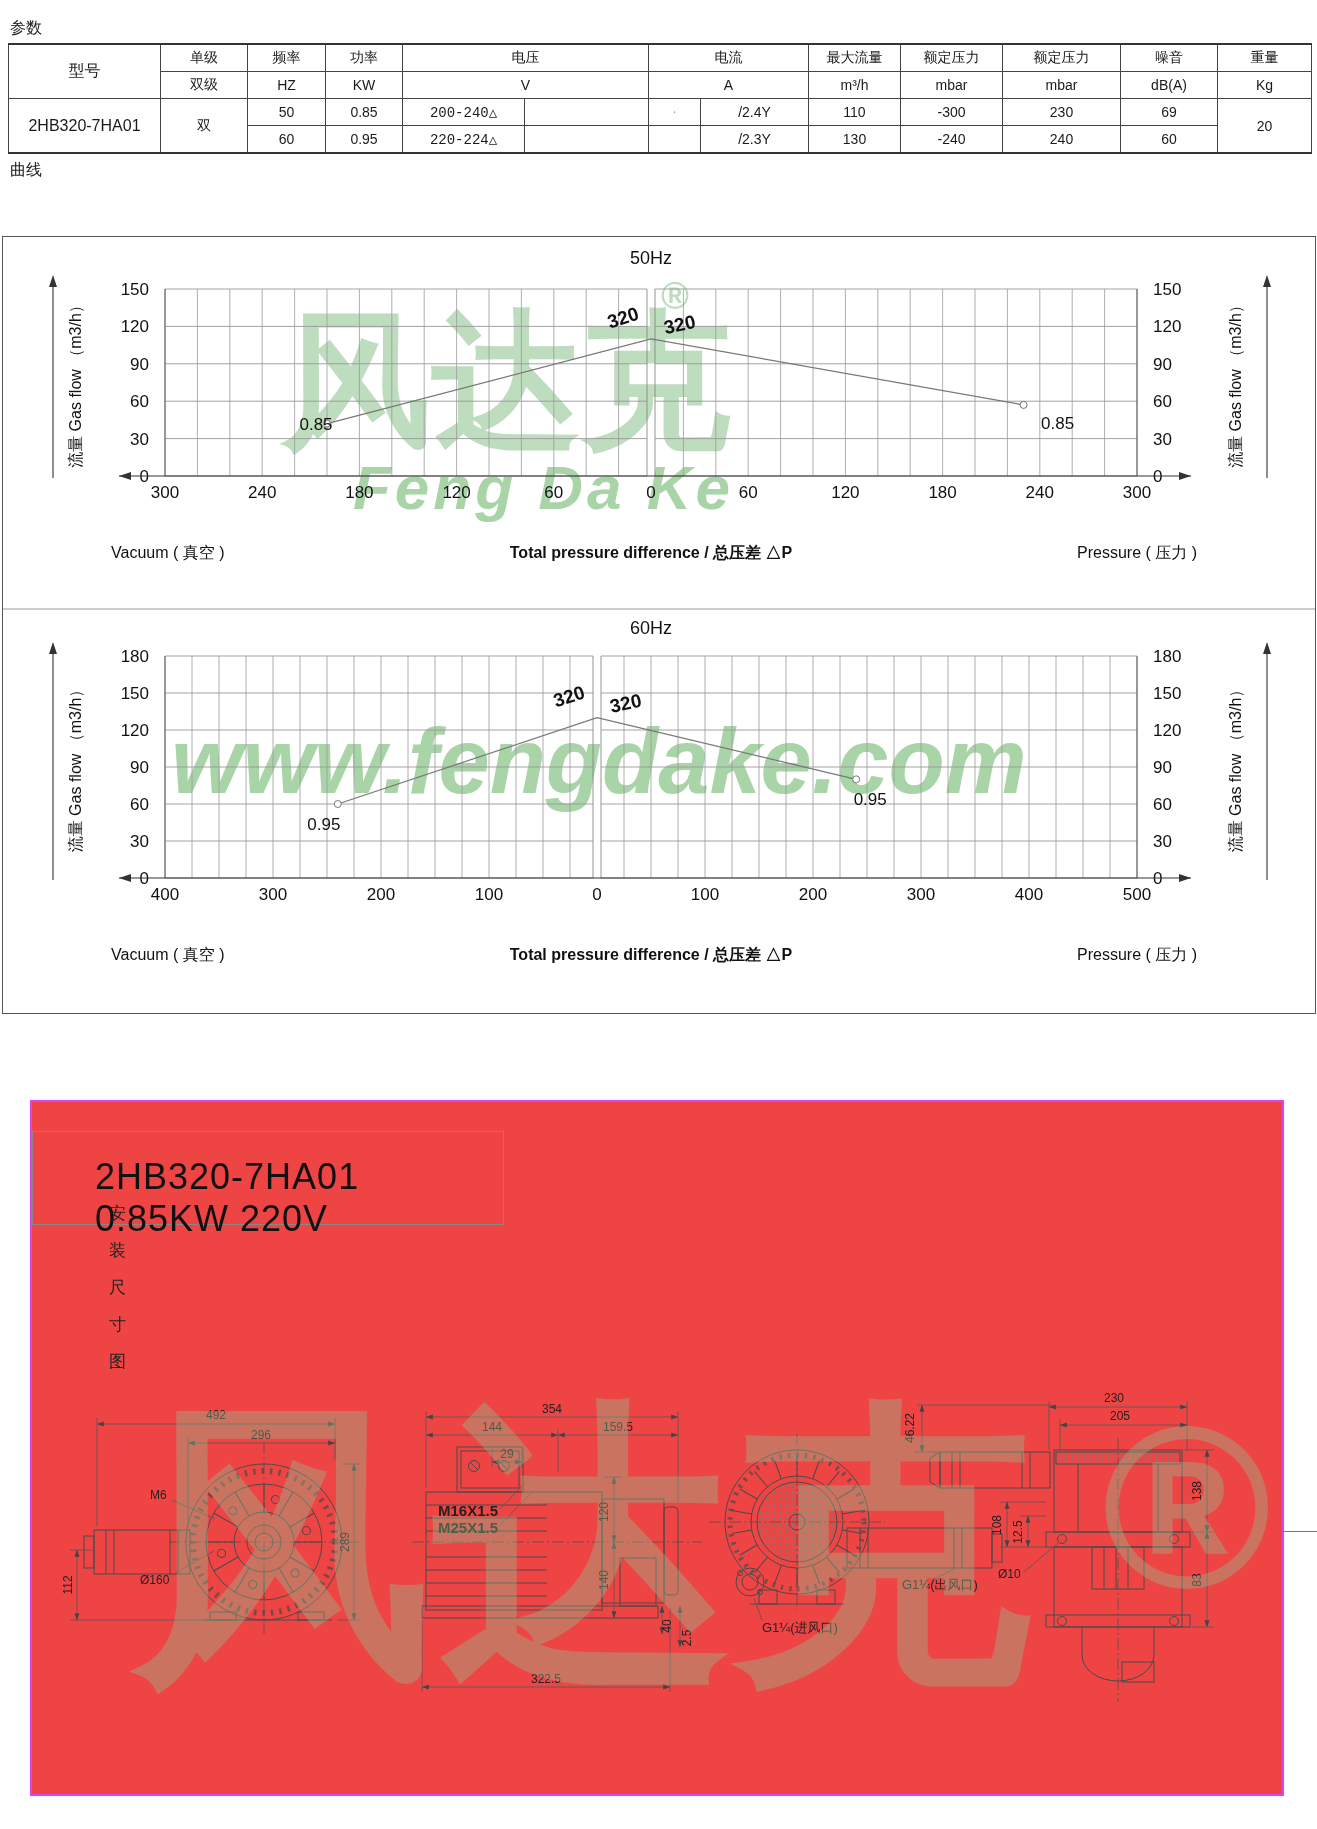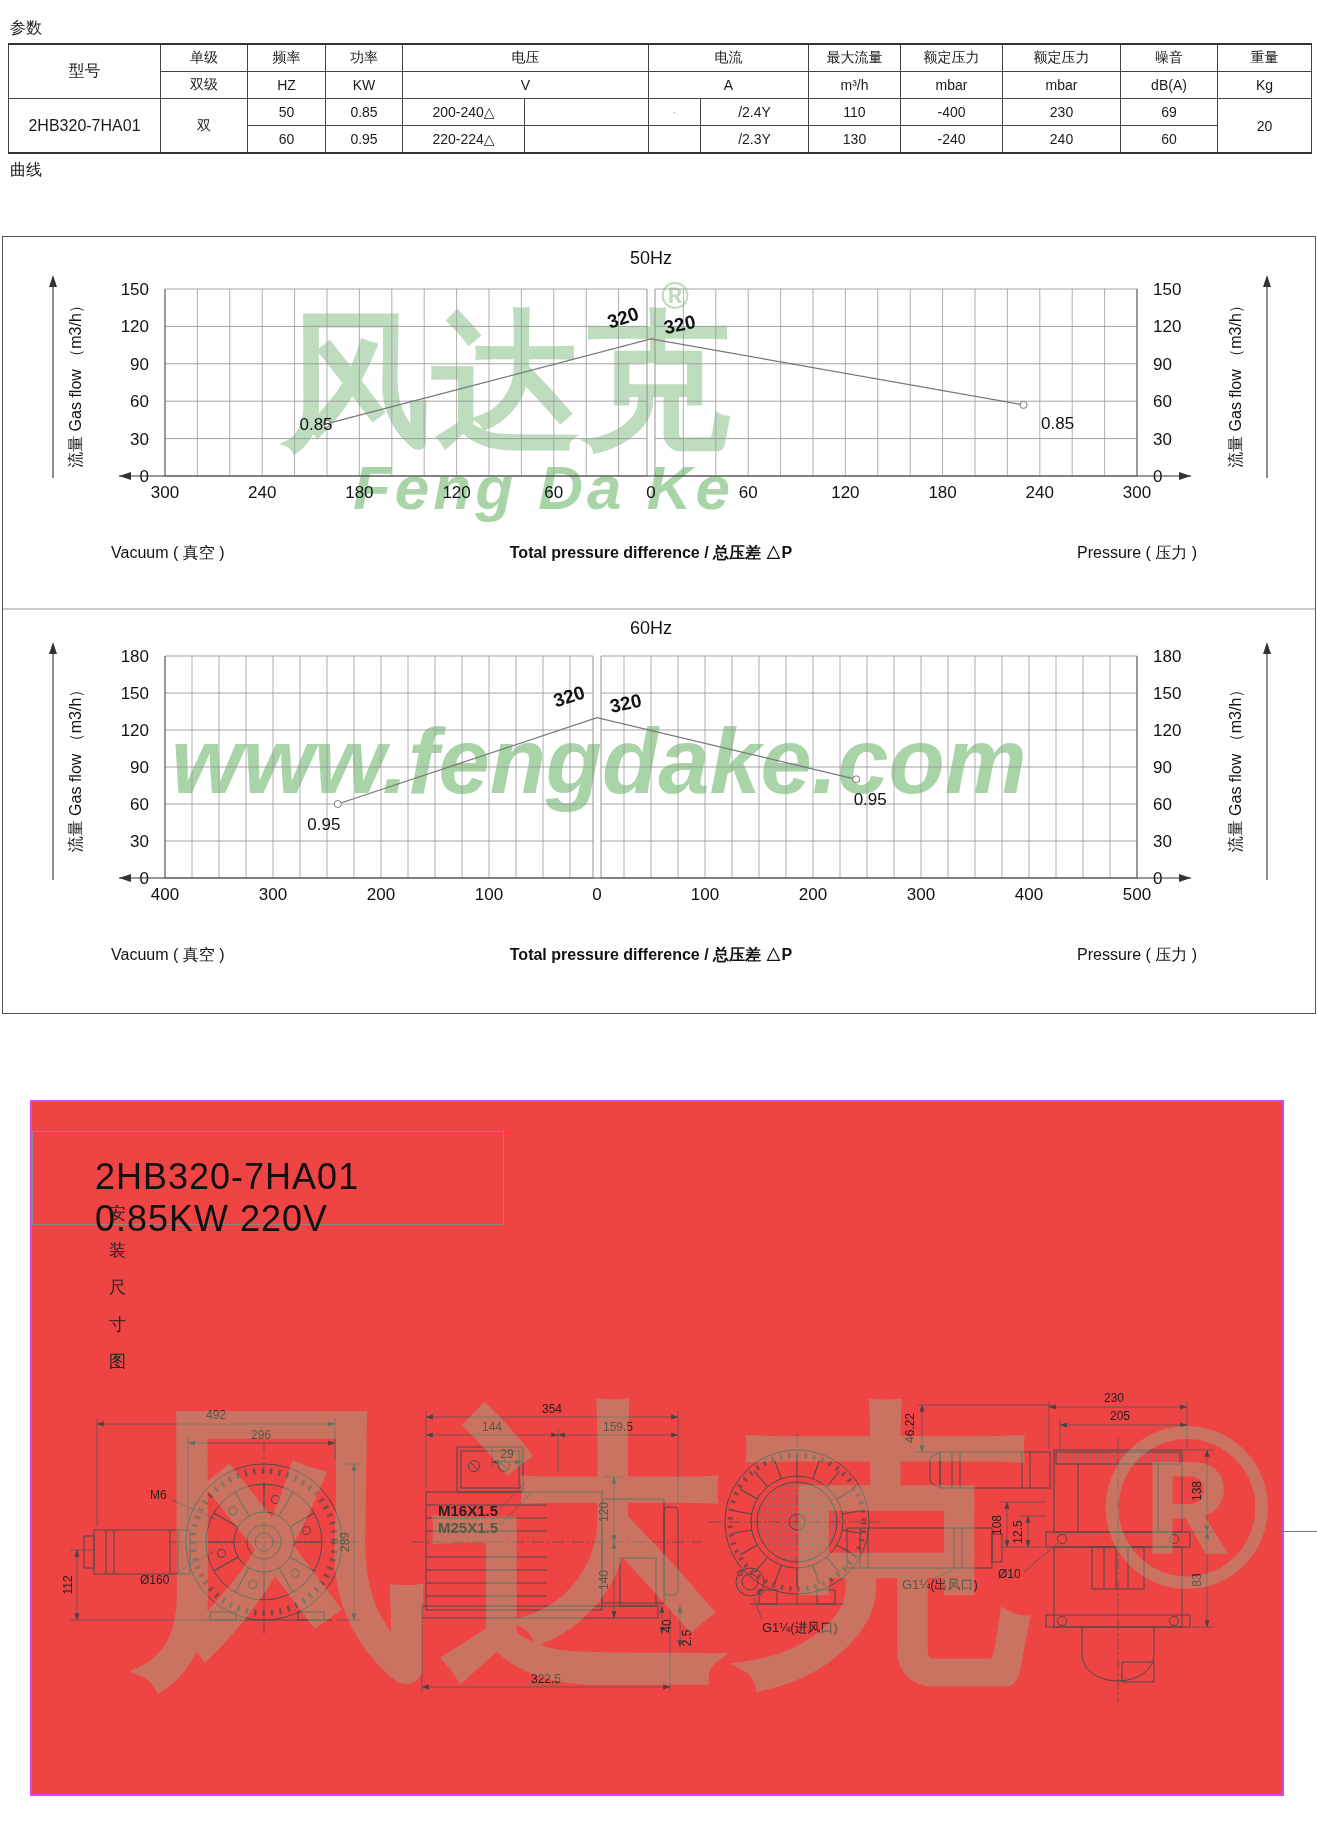--- a/index.html
+++ b/index.html
@@ -4,21 +4,21 @@
 <style>
   html,body{margin:0;padding:0;background:#fff;}
   body{width:1317px;height:1829px;position:relative;font-family:"Liberation Sans",sans-serif;color:#1a1a1a;overflow:hidden;}
   .abs{position:absolute;}
   .heading{font-size:16px;color:#222;text-align:right;}
   
   table.params{border-collapse:collapse;table-layout:fixed;width:1303px;font-size:14px;}
   table.params td,table.params th{border:1px solid #444;text-align:center;vertical-align:middle;font-weight:normal;padding:0;height:26px;overflow:hidden;white-space:nowrap;}
   table.params{border-top:2px solid #333;border-bottom:2px solid #333;}
   td.model{font-size:16px;margin-left:28px;}
-  td.subdiv-l{border-right:1px solid #666;}
+  td.subdiv-l{border-right:1px solid #666;font-family:Liberation Mono, monospace;}
   td.subdiv-r{border-left:none;}
   .dot-cell{color:#999;font-size:10px;}
   
   #charts-box{left:2px;top:236px;width:1312px;height:776px;border:1.5px solid #555;background:#fff;}
   #charts-svg{position:absolute;left:0;top:0;}
   
   #draw-box{left:30px;top:1100px;width:1250px;height:692px;border:2px solid #d946ef;background:#ef4444;}
   #title-box{left:0px;top:29px;width:470px;height:92px;border:1px solid #888;}
   #title-box .t{position:absolute;left:62px;top:24px;font-size:36px;letter-spacing:1px;color:#111;}
   .side-char{position:absolute;left:77px;font-size:17px;color:#222;}
@@ -76,21 +76,21 @@
   <tr>
     <td rowspan="2" class="model">2HB320-7HA01</td>
     <td rowspan="2">双</td>
     <td>50</td>
     <td>0.85</td>
     <td class="subdiv-l">200-240△</td>
     <td class="subdiv-r"></td>
     <td class="subdiv-l dot-cell">·</td>
     <td class="subdiv-r">/2.4Y</td>
     <td>110</td>
-    <td>-400</td>
+    <td>-300</td>
     <td>230</td>
     <td>69</td>
     <td rowspan="2">20</td>
   </tr>
   <tr>
     <td>60</td>
     <td>0.95</td>
     <td class="subdiv-l">220-224△</td>
     <td class="subdiv-r"></td>
     <td class="subdiv-l"></td>

